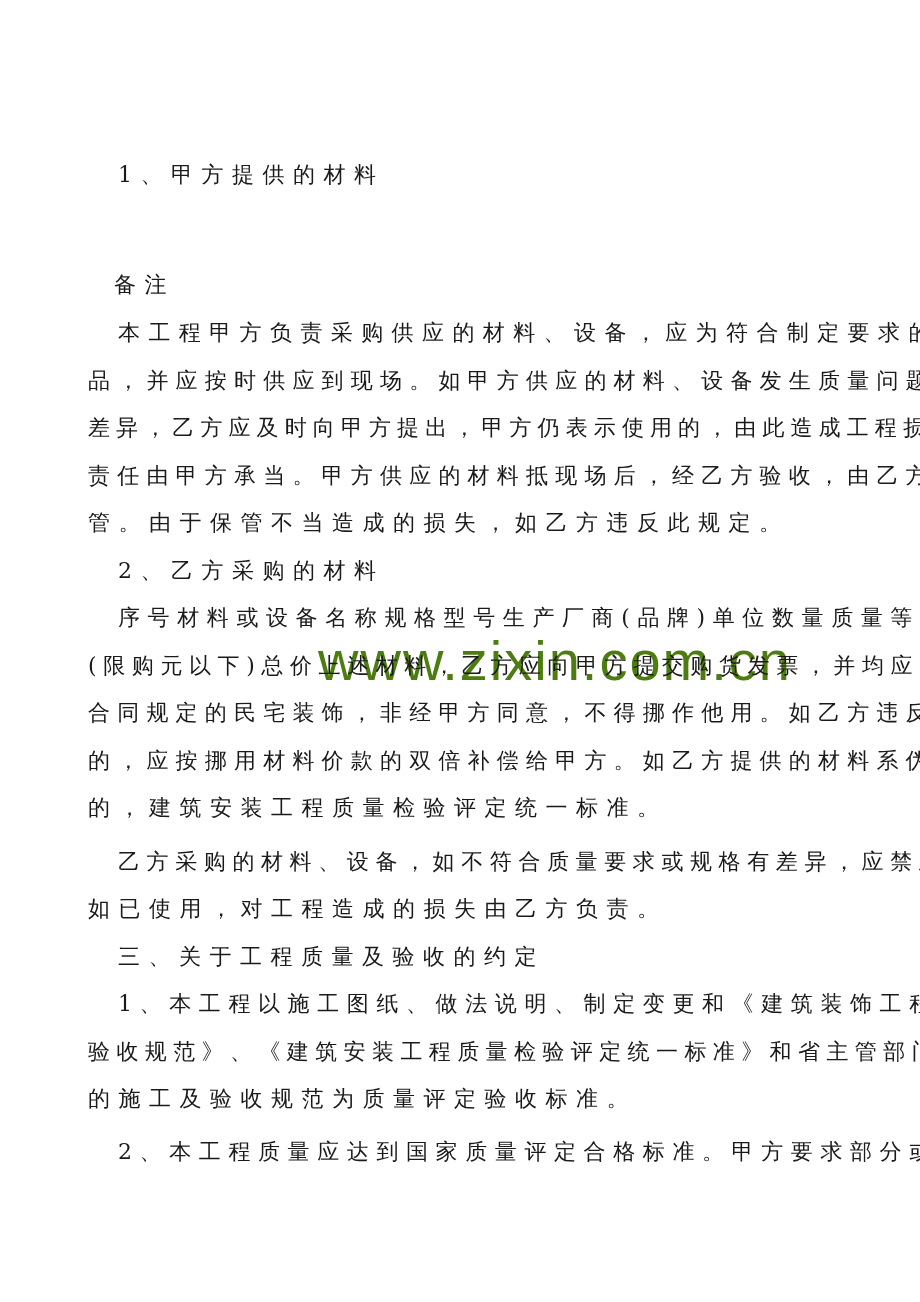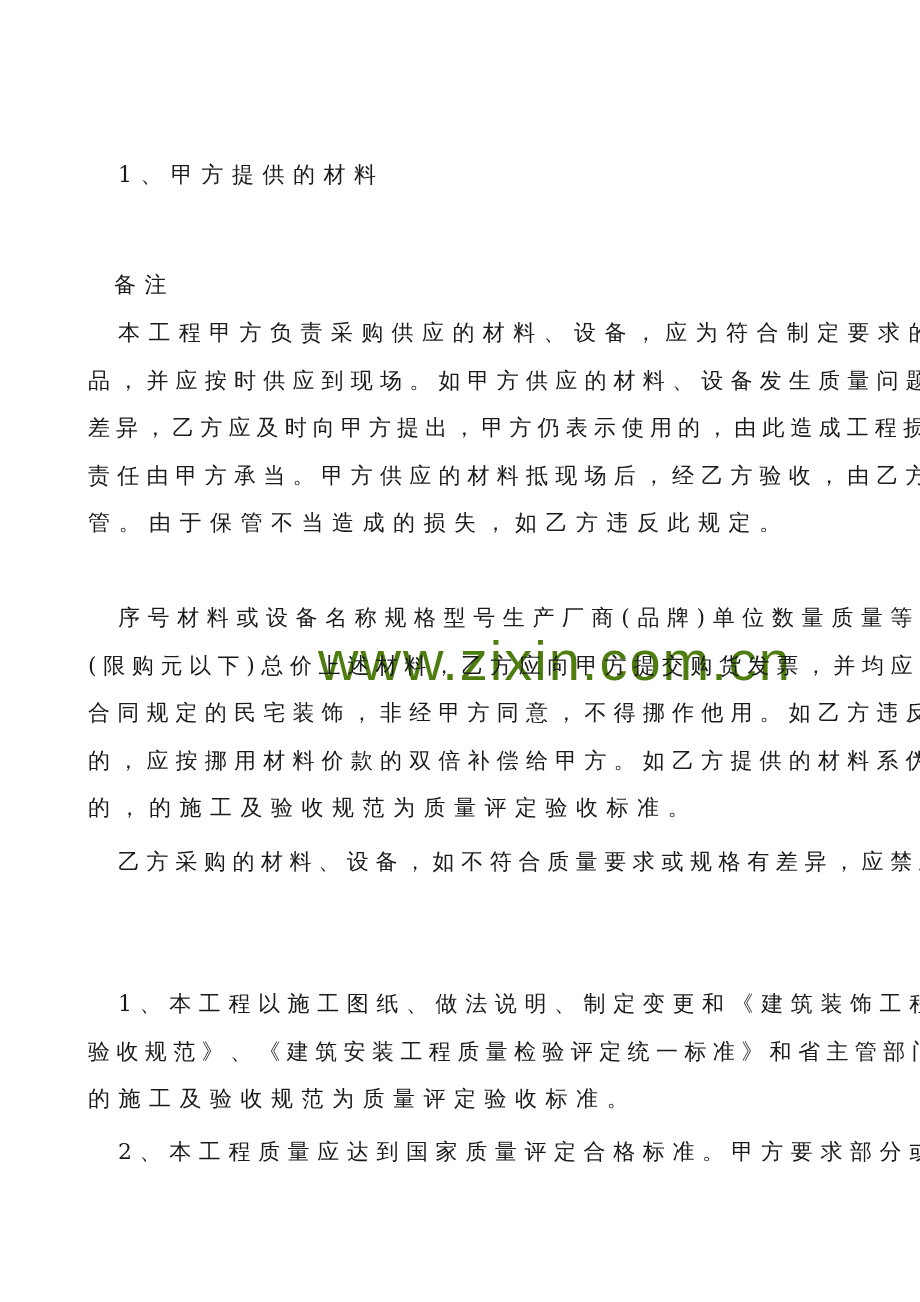--- a/index.html
+++ b/index.html
@@ -20,25 +20,28 @@
 
   <div class="line" style="left:118px;top:160px;">1、甲方提供的材料</div>
   <div class="line" style="left:114px;top:270px;">备注</div>
 
   <div class="line" style="left:118px;top:318px;letter-spacing:8.4px;">本工程甲方负责采购供应的材料、设备，应为符合制定要求的合格和产</div>
   <div class="line" style="left:88px;top:366px;letter-spacing:7.2px;">品，并应按时供应到现场。如甲方供应的材料、设备发生质量问题或规格</div>
   <div class="line" style="left:88px;top:413px;letter-spacing:6.1px;">差异，乙方应及时向甲方提出，甲方仍表示使用的，由此造成工程损失的，</div>
   <div class="line" style="left:88px;top:461px;letter-spacing:7.2px;">责任由甲方承当。甲方供应的材料抵现场后，经乙方验收，由乙方负责保</div>
   <div class="line" style="left:88px;top:508px;">管。由于保管不当造成的损失，如乙方违反此规定。</div>
 
+  <div class="line" style="left:118px;top:556px;">2、乙方采购的材料</div>
   <div class="line" style="left:118px;top:603px;letter-spacing:7.6px;">序号材料或设备名称规格型号生产厂商(品牌)单位数量质量等级单价</div>
   <div class="line" style="left:88px;top:651px;letter-spacing:6.6px;">(限购元以下)总价上述材料，乙方应向甲方提交购货发票，并均应用于本</div>
   <div class="line" style="left:88px;top:698px;letter-spacing:7.2px;">合同规定的民宅装饰，非经甲方同意，不得挪作他用。如乙方违反此规定</div>
   <div class="line" style="left:88px;top:746px;letter-spacing:7.2px;">的，应按挪用材料价款的双倍补偿给甲方。如乙方提供的材料系伪劣商品</div>
-  <div class="line" style="left:88px;top:793px;">的，的施工及验收规范为质量评定验收标准。</div>
+  <div class="line" style="left:88px;top:793px;">的，建筑安装工程质量检验评定统一标准。</div>
 
   <div class="line" style="left:118px;top:847px;letter-spacing:6.6px;">乙方采购的材料、设备，如不符合质量要求或规格有差异，应禁止使用。</div>
+  <div class="line" style="left:88px;top:894px;">如已使用，对工程造成的损失由乙方负责。</div>
 
+  <div class="line" style="left:118px;top:942px;">三、关于工程质量及验收的约定</div>
   <div class="line" style="left:118px;top:989px;letter-spacing:7.6px;">1、本工程以施工图纸、做法说明、制定变更和《建筑装饰工程施工及</div>
   <div class="line" style="left:88px;top:1037px;letter-spacing:6.4px;">验收规范》、《建筑安装工程质量检验评定统一标准》和省主管部门制定</div>
   <div class="line" style="left:88px;top:1084px;">的施工及验收规范为质量评定验收标准。</div>
   <div class="line" style="left:118px;top:1137px;letter-spacing:7.6px;">2、本工程质量应达到国家质量评定合格标准。甲方要求部分或全部工</div>
 </div>
 
 </body></html>

